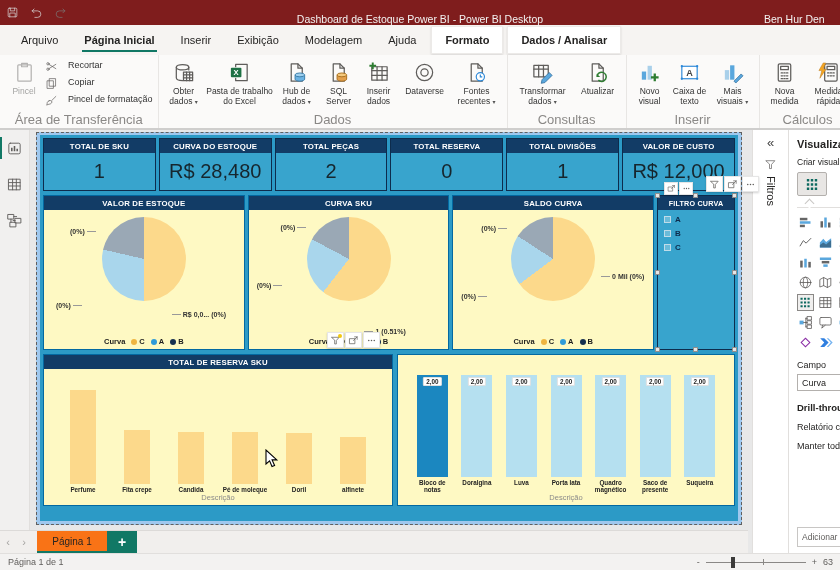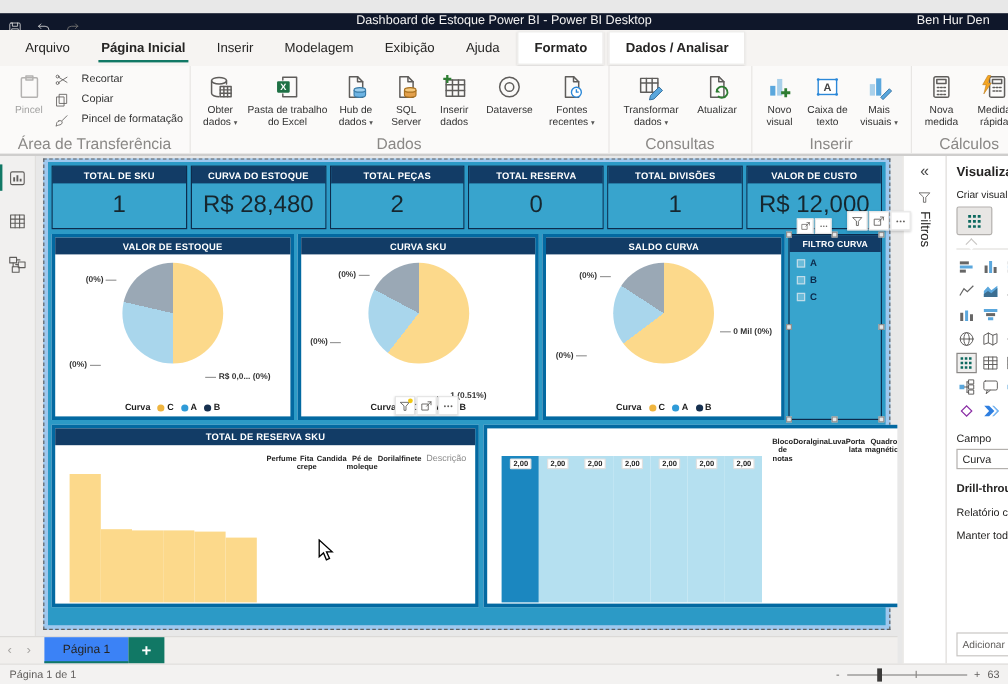--- a/index.html
+++ b/index.html
@@ -3,22 +3,22 @@
 <meta charset="utf-8">
 <style>
   *{margin:0;padding:0;box-sizing:border-box}
   html,body{width:840px;height:570px;overflow:hidden;background:#e8e8e8;
     font-family:"Liberation Sans",sans-serif;-webkit-font-smoothing:antialiased}
   #app{position:relative;width:840px;height:570px;background:#e8e8e8}
   svg{display:block}
   .sk{stroke:#5f5d5b;fill:none;stroke-width:1.3;stroke-linecap:round;stroke-linejoin:round}
 
   
-  .titlebar{position:absolute;left:0;top:11px;width:840px;height:25px;background:#0f172a;
-    display:flex;align-items:flex-start;color:#f3f2f1}
+  .titlebar{position:absolute;left:0;top:0;width:840px;height:25px;background:#7f1d1d;
+    display:flex;align-items:flex-end;color:#f3f2f1}
   .tb-ic{width:24px;height:25px;display:flex;align-items:center;justify-content:center}
   .tb-ic svg{width:13px;height:13px}
   .tb-ic svg .sk{stroke:#dcdcdc}
   .tb-ic.dim svg .sk{stroke:#7a7876}
   .tb-title{position:absolute;left:120px;right:120px;text-align:center;font-size:10.5px;
     white-space:nowrap;overflow:hidden}
   .tb-user{margin-left:auto;width:76px;font-size:10.5px;white-space:nowrap;overflow:hidden}
 
   
   .tabsrow{position:absolute;left:0;top:25px;width:840px;height:30px;background:#f6f4f2;
@@ -58,21 +58,21 @@
   .dash{position:absolute;left:3px;top:2px;right:3px;bottom:3px;background:#2c9ac6;
     padding:3px;display:flex;flex-direction:column;gap:4px}
 
   .kpirow{display:flex;gap:3px;height:53px}
   .kpi{flex:1;display:flex;flex-direction:column;border:1px solid #0d2c4d}
   .hd{height:14px;background:#123c66;color:#fff;font-size:7.8px;font-weight:bold;
     display:flex;align-items:center;justify-content:center;letter-spacing:.2px;white-space:nowrap;flex:0 0 auto}
   .kpi .val{flex:1;background:#38a4cd;color:#16262e;font-size:20px;display:flex;align-items:center;justify-content:center}
 
   .chartsrow{display:flex;gap:3px;height:155px}
-  .card{background:#ffffff;border:3px solid #0369a1;display:flex;flex-direction:column;position:relative}
+  .card{background:#fef9c3;border:1px solid #0369a1;display:flex;flex-direction:column;position:relative}
   .piecard{flex:1}
   .piebox{flex:1;position:relative}
   .pie{position:absolute;left:50%;top:7px;width:84px;height:84px;border-radius:50%;transform:translateX(-50%)}
   .callout{position:absolute;font-size:7px;font-weight:bold;color:#333;display:flex;align-items:center;gap:2px;white-space:nowrap}
   .lead{width:9px;height:1px;background:#999;display:inline-block}
   .legend{position:absolute;bottom:3px;left:0;right:0;display:flex;justify-content:center;align-items:center;
     gap:6px;font-size:7.5px;font-weight:bold;color:#1d1d1d;white-space:nowrap}
   .lgi{display:flex;align-items:center}
   .dot{width:6px;height:6px;border-radius:50%;display:inline-block;margin-right:2px}
 
@@ -82,21 +82,21 @@
   .srowk{display:flex;align-items:center;gap:4px;font-size:8px;font-weight:bold;color:#0d2c4d}
   .cb{width:7px;height:7px;border:1px solid #bfdce9;background:rgba(255,255,255,.25);display:inline-block}
   .handle{position:absolute;width:5px;height:5px;background:#e6e6e6;border:1px solid #8f8f8f;z-index:6}
   .h-tl{left:-3px;top:-3px}.h-tm{left:50%;margin-left:-3px;top:-3px}.h-tr{right:-3px;top:-3px}
   .h-ml{left:-3px;top:50%;margin-top:-3px}.h-mr{right:-3px;top:50%;margin-top:-3px}
   .h-bl{left:-3px;bottom:-3px}.h-bm{left:50%;margin-left:-3px;bottom:-3px}.h-br{right:-3px;bottom:-3px}
 
   .barsrow{display:flex;gap:4px;height:152px}
   .bcard1{flex:0 0 350px}
   .bcard2{flex:1}
-  .cbody{flex:1;display:flex;flex-direction:row;padding:6px 8px 1px}
+  .cbody{flex:1;display:flex;flex-direction:column;padding:6px 8px 1px}
   .bars{flex:1;display:flex;align-items:stretch;padding:0 4px}
   .bwrap{flex:1;display:flex;flex-direction:column;align-items:center;justify-content:flex-end}
   .bar{position:relative}
   .bcard1 .bar{width:26px}
   .bcard2 .bar{width:31px}
   .pill{position:absolute;top:2px;left:50%;transform:translateX(-50%);background:#fff;border:1px solid #e0e0e0;
     border-radius:1px;font-size:6.3px;font-weight:bold;color:#222;padding:0 2px;white-space:nowrap}
   .xlab{display:flex;padding:0 4px}
   .xl{flex:1;text-align:center;font-size:6.3px;font-weight:bold;color:#222;line-height:1.15;padding-top:2px}
   .axis{text-align:center;font-size:7.5px;color:#8a8a8a;height:11px}
@@ -140,21 +140,21 @@
     align-items:center;padding:0 4px;font-size:9px;white-space:nowrap;flex:0 0 auto}
   .vp-drill{margin-top:11px;font-size:9.5px;font-weight:bold;white-space:nowrap}
   .vp-line{margin-top:9px;font-size:9px;white-space:nowrap}
   .vp-add{margin-top:auto;width:70px;border:1px solid #c8c6c4;background:#fff;color:#605e5c;
     font-size:8.5px;padding:4px;white-space:nowrap;overflow:hidden;flex:0 0 auto}
 
   
   .pagetabs{position:absolute;left:0;top:530px;width:748px;height:23px;background:#f1efed;
     border-top:1px solid #dcdad8;display:flex;align-items:stretch}
   .pt-arr{width:16px;display:flex;align-items:center;justify-content:center;color:#a6a4a2;font-size:11px}
-  .pt-tab{margin-left:5px;width:70px;background:#3b82f6;display:flex;align-items:center;justify-content:center;
+  .pt-tab{margin-left:5px;width:70px;background:#f97316;display:flex;align-items:center;justify-content:center;
     font-size:10px;color:#252423;border-bottom:2.5px solid #117865}
   .pt-add{width:30px;background:#117865;color:#fff;display:flex;align-items:center;justify-content:center;
     font-size:14px;font-weight:bold}
   .statusbar{position:absolute;left:0;top:553px;width:840px;height:17px;background:#f3f2f1;
     border-top:1px solid #e1dfdd;display:flex;align-items:center;padding:0 2px 0 8px;font-size:9px;color:#605e5c}
   .sb-right{margin-left:auto;display:flex;align-items:center;gap:6px}
   .zoomtrack{position:relative;width:100px;height:1px;background:#8a8886}
   .ztick{position:absolute;left:57%;top:-2.5px;width:1px;height:6px;background:#8a8886}
   .zthumb{position:absolute;left:25%;top:-5px;width:4px;height:11px;background:#3b3a39}
   .sb-zoomval{width:15px;overflow:hidden;white-space:nowrap}
@@ -186,22 +186,22 @@
         </svg>
       </div>
     <div class="tb-title">Dashboard de Estoque Power BI - Power BI Desktop</div>
     <div class="tb-user">Ben Hur Den</div>
   </div>
 
   <div class="tabsrow">
       <div class="tab">Arquivo</div>
       <div class="tab active">Página Inicial</div>
       <div class="tab">Inserir</div>
+      <div class="tab">Exibição</div>
       <div class="tab">Modelagem</div>
-      <div class="tab">Exibição</div>
       <div class="tab">Ajuda</div>
       <div class="tab ctx">Formato</div>
       <div class="tab ctx">Dados / Analisar</div>
     </div>
 
   <div class="ribbon">
       <div class="rgroup">
         <div class="rbtn dis" style="width:38px">
           <svg viewBox="0 0 24 24">
             <rect class="sk" x="5" y="4" width="14" height="17" rx="1"></rect>

